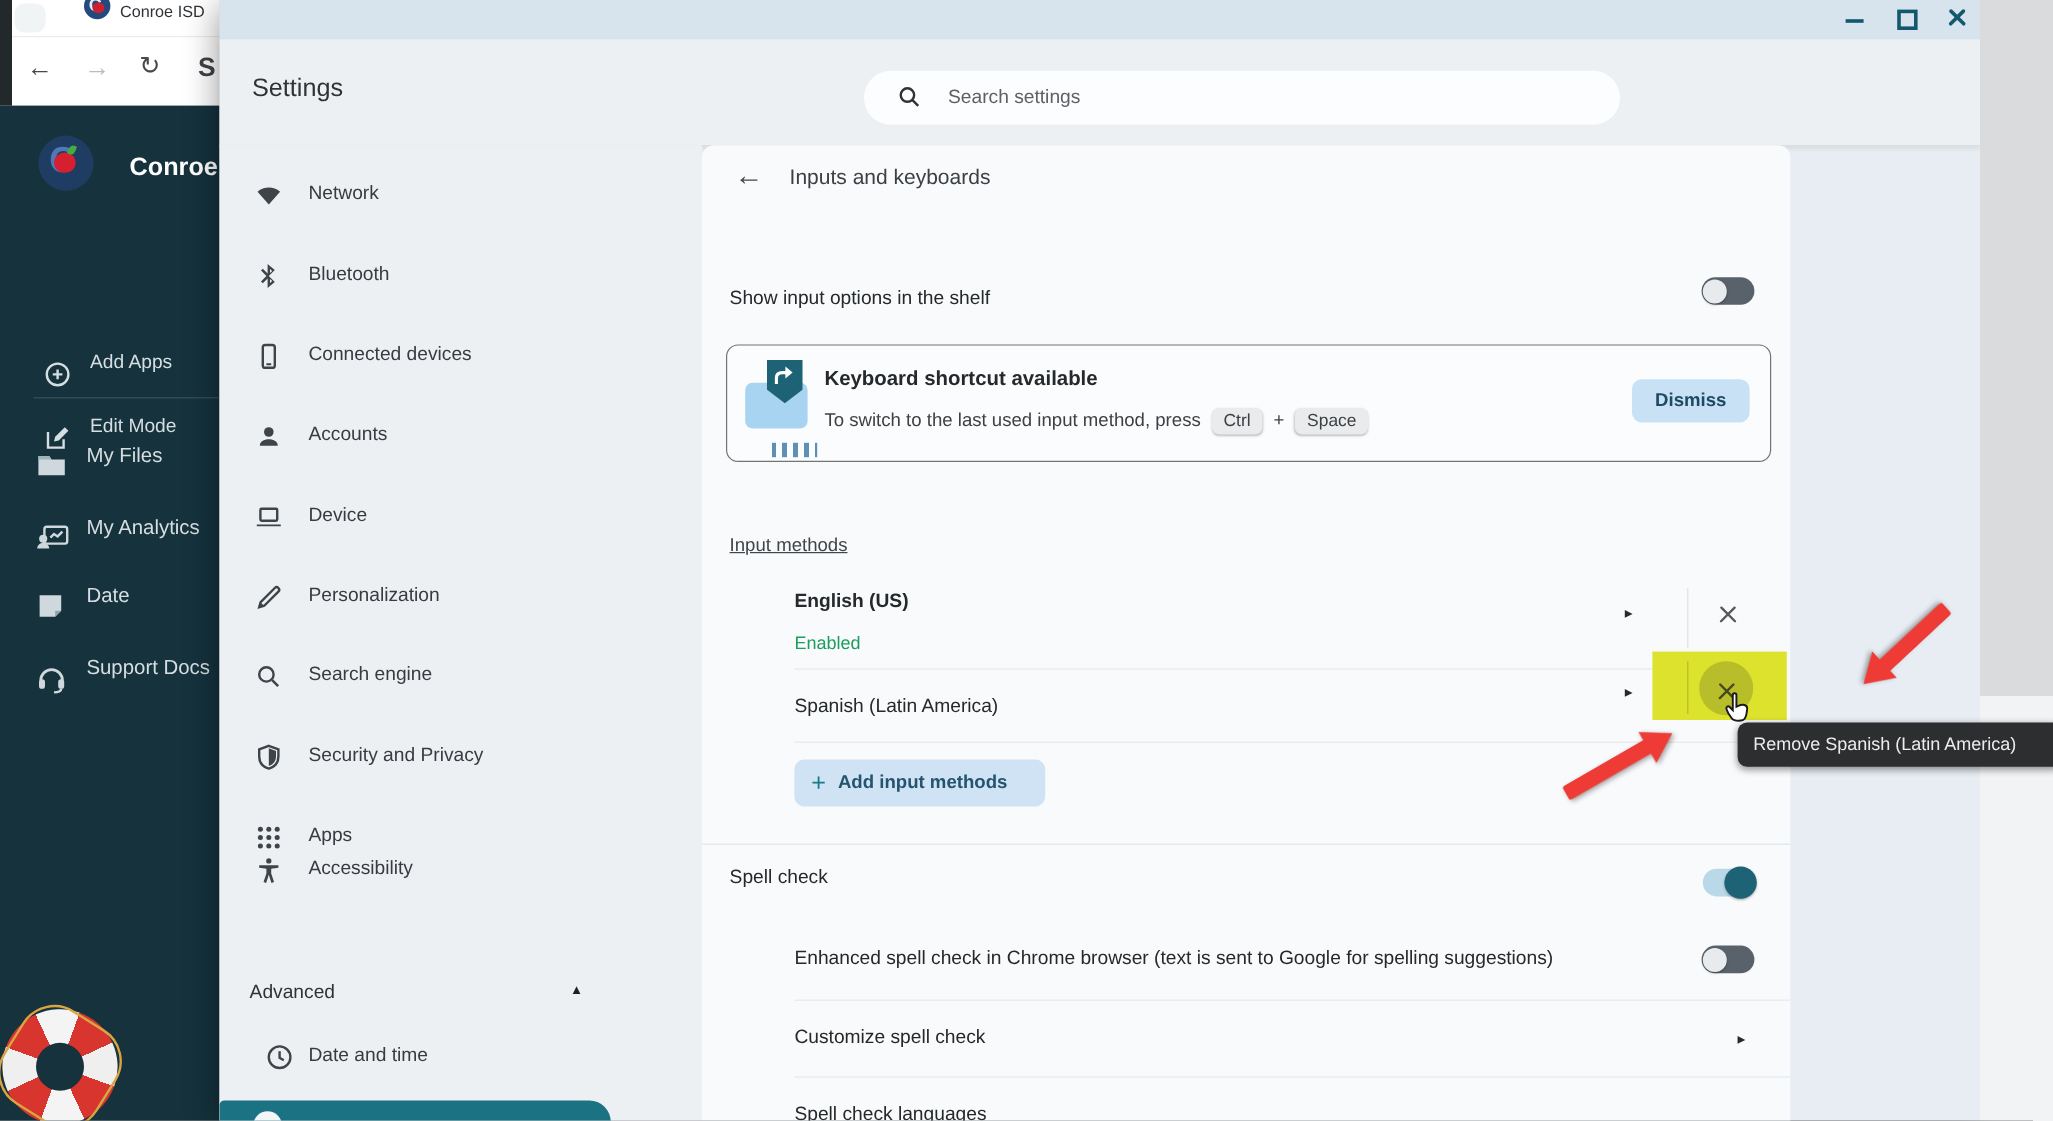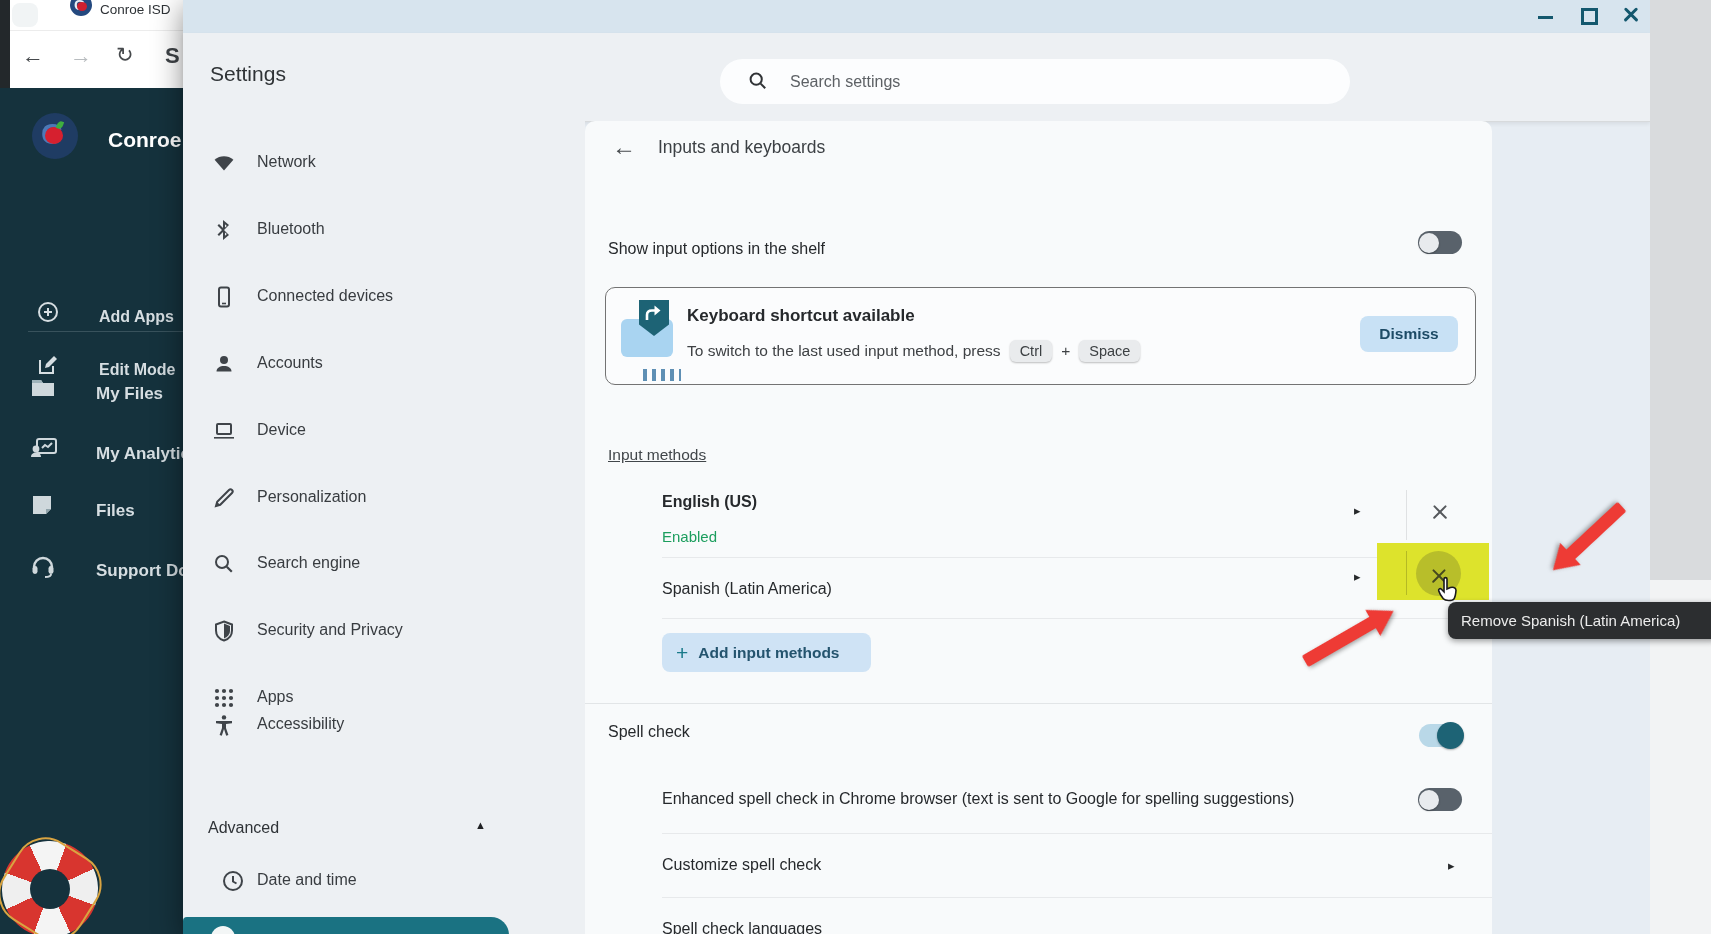--- a/index.html
+++ b/index.html
@@ -17,21 +17,21 @@
   .tab-title{left:100px;top:2px;font-size:13.5px;color:#2e3236;}
   .toolbar{left:10px;top:30px;width:173px;height:58px;background:#ffffff;border-top:1px solid #ececec;overflow:hidden;}
   .tb-ic{position:absolute;top:12px;font-size:22px;color:#46494c;}
   .browser-sidebar{left:0;top:88px;width:183px;height:922px;background:#15323d;overflow:hidden;}
   .logo-circle{position:absolute;left:32px;top:25px;width:46px;height:46px;border-radius:50%;background:#1f3c63;}
   .logo-circle .c{position:absolute;left:9px;top:4px;font-size:30px;font-weight:bold;color:#4d79b7;}
   .logo-circle .apple{position:absolute;left:13px;top:14px;width:18px;height:17px;background:#d6202f;border-radius:50% 50% 48% 48%;}
   .logo-circle .leaf{position:absolute;left:25px;top:8px;width:6px;height:8px;background:#3fae3f;border-radius:60% 0 60% 0;transform:rotate(20deg);}
   .brand{position:absolute;left:108px;top:40px;font-size:21px;font-weight:bold;color:#ffffff;white-space:nowrap;}
   .snav-item{position:absolute;left:0;width:183px;height:40px;color:#d6dee2;}
-  .snav-item .lbl{position:absolute;left:75px;top:16px;font-size:16px;font-weight:700;white-space:nowrap;margin-left:24px;}
+  .snav-item .lbl{position:absolute;left:75px;top:2px;font-size:16px;font-weight:400;white-space:nowrap;}
   .snav-item.big .lbl{left:72px;font-size:17px;}
   .snav-item svg{position:absolute;left:36px;top:8px;}
   .snav-item.big svg{left:30px;}
   .sb-divider{position:absolute;left:28px;top:243px;width:155px;height:1px;background:#38525c;}
   .preserver{position:absolute;left:2px;top:753px;width:96px;height:96px;}
   .preserver .ring{position:absolute;left:0;top:0;width:96px;height:96px;border-radius:50%;
      background:conic-gradient(#d8352f 0 45deg,#efefef 45deg 90deg,#d8352f 90deg 135deg,#f4f4f4 135deg 180deg,#d8352f 180deg 225deg,#efefef 225deg 270deg,#d8352f 270deg 315deg,#f4f4f4 315deg 360deg);
      transform:rotate(20deg);}
   .preserver .hole{position:absolute;left:28px;top:28px;width:40px;height:40px;border-radius:50%;background:#15323d;}
   .preserver .rope{position:absolute;left:2px;top:2px;width:88px;height:88px;border:2.5px solid #d9a441;border-radius:34%;transform:rotate(32deg);}
@@ -175,21 +175,21 @@
           <circle cx="6" cy="13" r="3.4" fill="#cfd8dc"></circle>
           <path d="M1 21c0-3 2.3-4.6 5-4.6s5 1.6 5 4.6z" fill="#cfd8dc"></path>
         </svg>
       <span class="lbl">My Analytics</span>
     </div>
     <div class="snav-item big" style="top:397px;">
       <svg width="24" height="24" viewBox="0 0 24 24">
           <path d="M3 3h18v13l-5 5H3z" fill="#cfd8dc"></path>
           <path d="M16 21v-5h5z" fill="#8fa3aa"></path>
         </svg>
-      <span class="lbl">Files</span>
+      <span class="lbl">Date</span>
     </div>
     <div class="snav-item big" style="top:457px;">
       <svg width="26" height="26" viewBox="0 0 26 26">
           <path d="M4 14a9 9 0 0 1 18 0" fill="none" stroke="#cfd8dc" stroke-width="2.4"></path>
           <rect x="2.5" y="13" width="5" height="8" rx="2.4" fill="#cfd8dc"></rect>
           <rect x="18.5" y="13" width="5" height="8" rx="2.4" fill="#cfd8dc"></rect>
           <path d="M21 21c0 2-2.5 3-6 3" fill="none" stroke="#cfd8dc" stroke-width="2"></path>
         </svg>
       <span class="lbl">Support Docs</span>
     </div>

